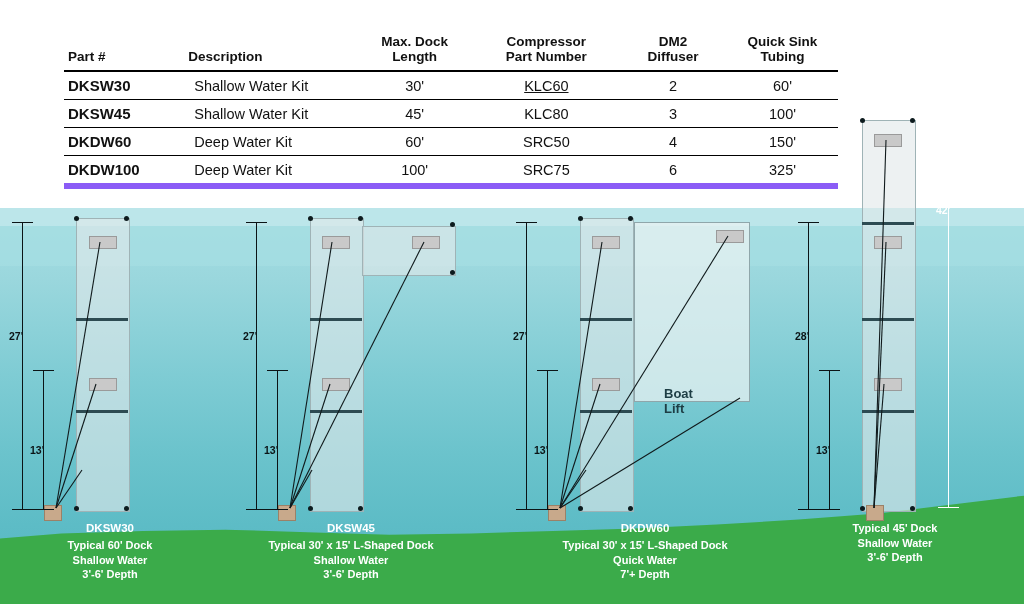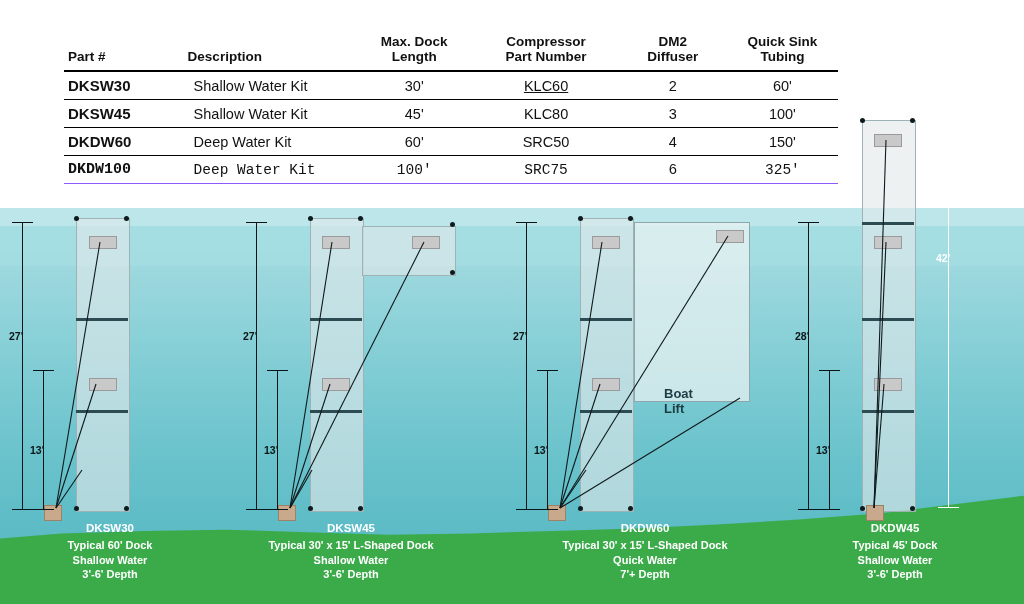--- a/index.html
+++ b/index.html
@@ -29,37 +29,37 @@
     text-align:center;line-height:1.12;vertical-align:bottom;margin-top:7px;
   }
   table.spec th.left{text-align:left;padding-left:4px;}
   table.spec td{
     font-size:14.5px;color:#111;padding:5px 10px;text-align:center;
     border-top:1px solid #000;
   }
   table.spec td.part{font-weight:bold;text-align:left;padding-left:4px;font-size:15px;}
   table.spec td.desc{text-align:left;}
   table.spec tr.hdr th{border-bottom:2px solid #000;}
-  table.spec tr:last-child td{border-bottom:1px solid #8b5cf6;font-family:Liberation Mono, monospace;}
+  table.spec tr:last-child td{border-bottom:6px solid #8b5cf6;}
 
   
   .unit{position:absolute;}
   .post{position:absolute;background:rgba(226,233,234,.62);border:1px solid #9fb3b6;}
   .deck{position:absolute;background:rgba(226,233,234,.62);border:1px solid #9fb3b6;}
   .boatlift{position:absolute;background:rgba(236,242,243,.72);border:1px solid #8fa6aa;}
   .boatlift-label{position:absolute;font-size:13px;font-weight:bold;color:#1d3d44;}
   .rail{position:absolute;background:#2d4b52;height:3px;}
   .diffuser{position:absolute;background:#c9c9c9;border:1px solid #9a9a9a;width:26px;height:11px;}
   .anchor{position:absolute;width:16px;height:14px;background:#c8a98b;border:1px solid #9b8167;}
   .dot{position:absolute;width:5px;height:5px;background:#0d1b1e;border-radius:50%;}
 
   .meas{position:absolute;width:1px;background:#0b1416;}
   .tick{position:absolute;height:1px;background:#0b1416;}
   .meas-label{position:absolute;font-size:10.5px;font-weight:bold;color:#0b1416;}
-  .meas-label.white{color:#ffffff;margin-top:48px;}
+  .meas-label.white{color:#ffffff;}
 
   .caption{position:absolute;text-align:center;color:#ffffff;font-size:11px;font-weight:bold;line-height:1.32;}
   .caption .code{display:block;font-size:11.5px;margin-bottom:2px;}
 
   svg.lines{position:absolute;left:0;top:0;width:1024px;height:604px;pointer-events:none;}
 </style>
 </head>
 <body>
 
 <div id="stage">
@@ -191,21 +191,20 @@
     <div class="tick" style="left:819px;top:370px;width:21px;"></div>
     <div class="tick" style="left:819px;top:509px;width:21px;"></div>
     <div class="meas-label" style="left:816px;top:444px;">13'</div>
 
     <div class="meas" style="left:948px;top:196px;height:312px;background:#ffffff;"></div>
     <div class="tick" style="left:938px;top:196px;width:21px;background:#ffffff;"></div>
     <div class="tick" style="left:938px;top:507px;width:21px;background:#ffffff;"></div>
     <div class="meas-label white" style="left:936px;top:204px;">42'</div>
 
     <div class="caption" style="left:800px;top:521px;width:190px;">
-      <span class="code">DKDW45</span>
       <span>Typical 45' Dock</span><br>
       <span>Shallow Water</span><br>
       <span>3'-6' Depth</span>
     </div>
   </div>
 
   <svg class="lines">
     <g stroke="#101a1c" stroke-width="1.1" fill="none">
 
       <path d="M56,508 L100,242"></path>

